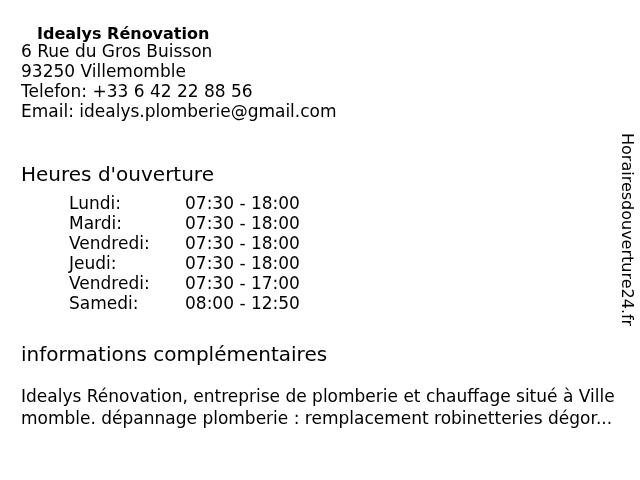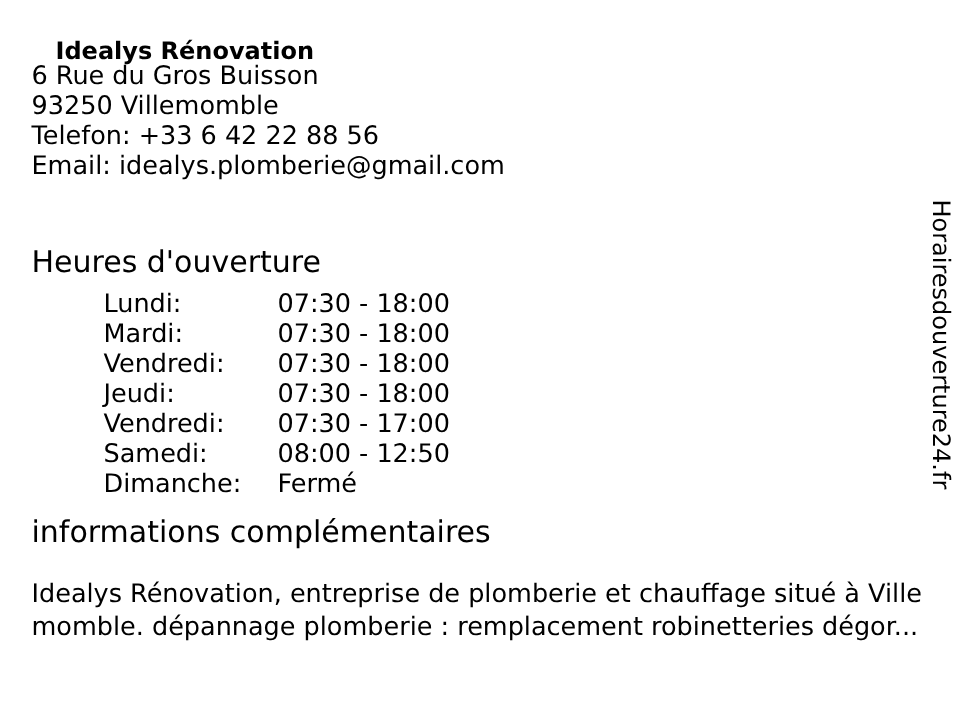--- a/index.html
+++ b/index.html
@@ -108,24 +108,20 @@
     <span class="hours-time">07:30 - 18:00</span>
   </div>
   <div class="hours-row">
     <span class="hours-day">Vendredi:</span>
     <span class="hours-time">07:30 - 17:00</span>
   </div>
   <div class="hours-row">
     <span class="hours-day">Samedi:</span>
     <span class="hours-time">08:00 - 12:50</span>
   </div>
-  <div class="hours-row">
-    <span class="hours-day">Dimanche:</span>
-    <span class="hours-time">Fermé</span>
-  </div>
 </div>
 
 <h2 class="section-heading info-heading">informations complémentaires</h2>
 
 <div class="info-text">
   <div class="info-line">Idealys Rénovation, entreprise de plomberie et chauffage situé à Ville</div>
   <div class="info-line">momble. dépannage plomberie : remplacement robinetteries dégor...</div>
 </div>
 
 <div class="watermark">Horairesdouverture24.fr</div>

